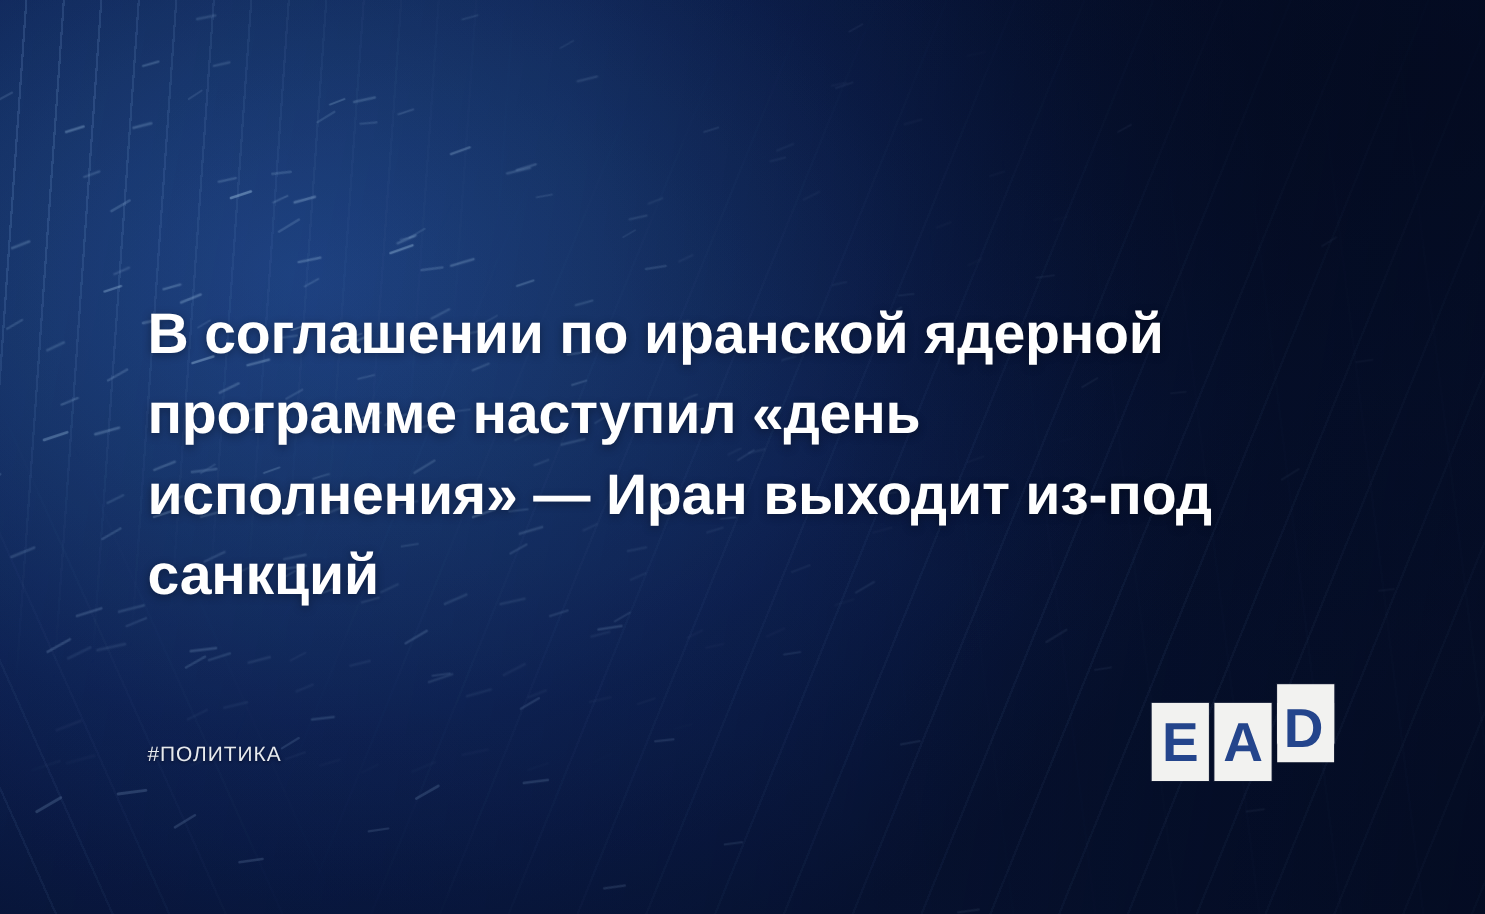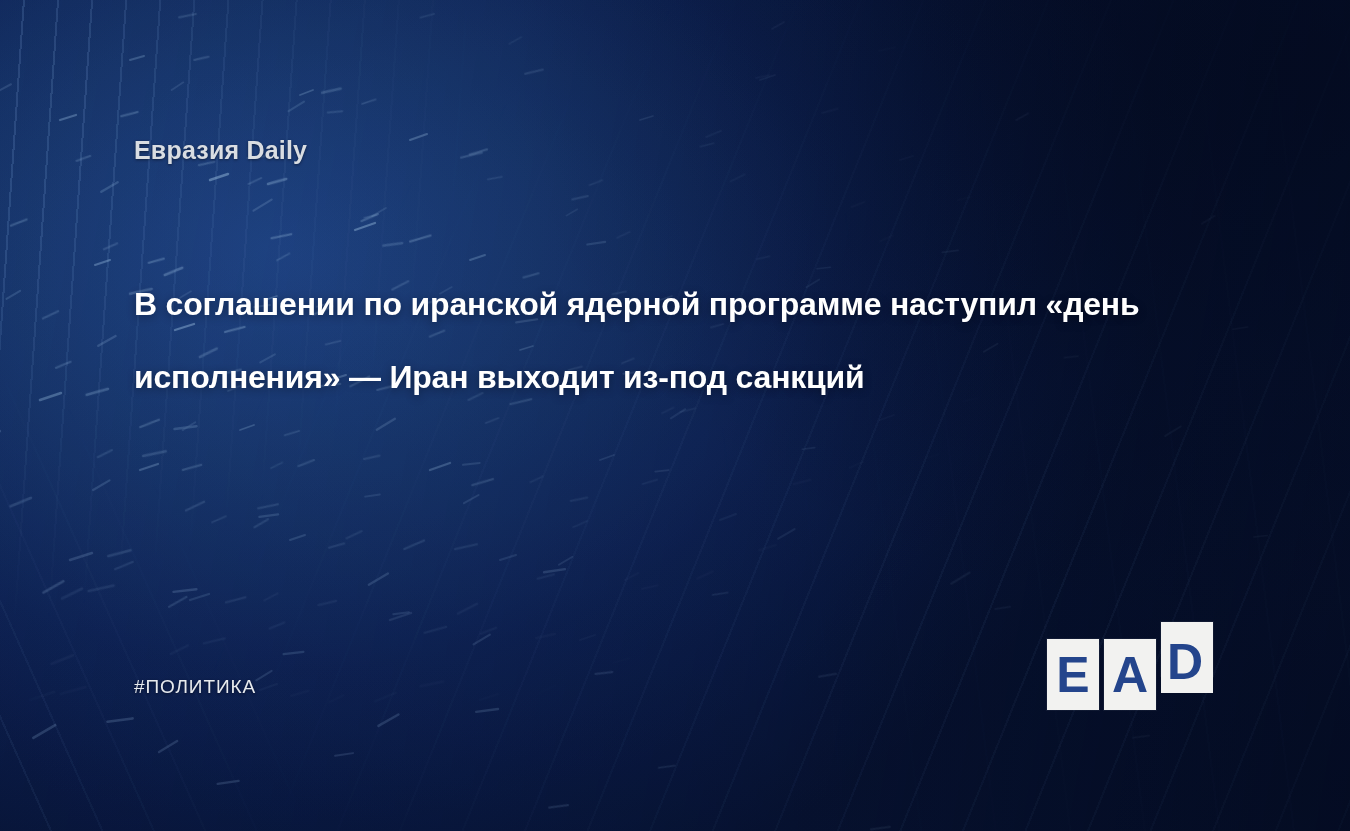--- a/index.html
+++ b/index.html
@@ -153,21 +153,21 @@
     text-shadow: 0 1px 3px rgba(0,0,0,.45);
     white-space: nowrap;
   }
 
   .headline {
     position: absolute;
     left: 134px;
     top: 268px;
     width: 1010px;
     margin: 0;
-    font-size: 32px;
+    font-size: 52px;
     line-height: 73px;
     font-weight: bold;
     color: #ffffff;
     letter-spacing: -0.2px;
     text-shadow: 0 2px 8px rgba(0,0,0,.35);
   }
 
   .category {
     position: absolute;
     left: 134px;
@@ -306,21 +306,20 @@
     <g opacity=".4">
       <use href="#dashSet" transform="translate(120,150) rotate(11 675 415)"></use>
       <use href="#dashSet" transform="translate(-70,-90) rotate(-12 675 415)"></use>
     </g>
   </svg>
 
   <div class="bg-darken"></div>
 
   <div class="content">
 
-    <div class="brand">Евразия Daily</div>
 
     <h1 class="headline">В соглашении по иранской ядерной программе наступил «день исполнения» — Иран выходит из-под санкций</h1>
 
     <div class="category">#ПОЛИТИКА</div>
 
     <div class="logo">
       <div class="logo-tile tile-e">
         <span>E</span>
       </div>
       <div class="logo-tile tile-a">

